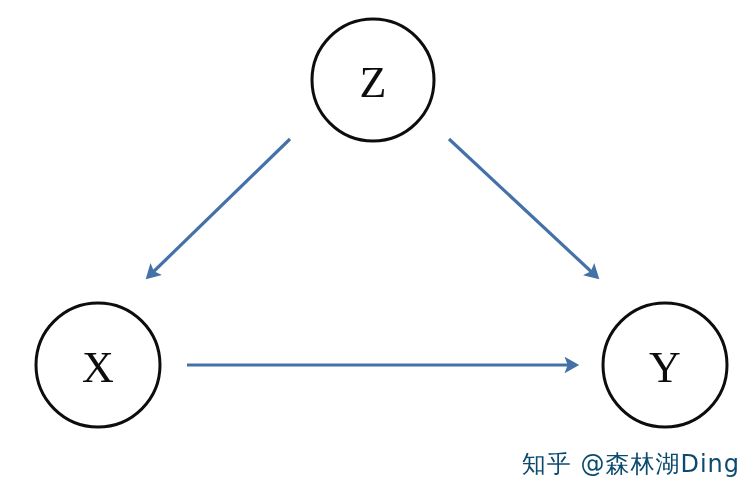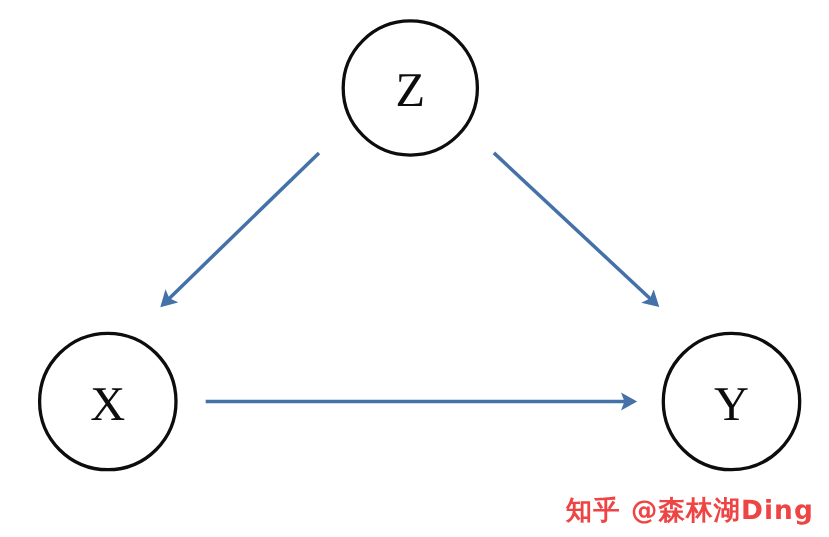--- a/index.html
+++ b/index.html
@@ -42,25 +42,24 @@
     stroke-width: 3.2;
     fill: none;
     stroke-linecap: butt;
   }
   .watermark {
     position: absolute;
     right: 14px;
     bottom: 8px;
     font-family: "DejaVu Sans", "Liberation Sans", sans-serif;
     font-size: 24px;
-    color: #ef4444;
+    color: #0c4a6e;
     letter-spacing: 1px;
     white-space: nowrap;
     user-select: none;
-    font-weight: bold;
   }
 </style>
 </head>
 <body>
 
 <div id="canvas">
 
   <svg id="diagram-svg" viewBox="0 0 754 488">
     <defs>
       <marker id="arrowhead-blue" markerWidth="5.2" markerHeight="5.2" refX="3.6" refY="2.6" orient="auto" markerUnits="strokeWidth">

